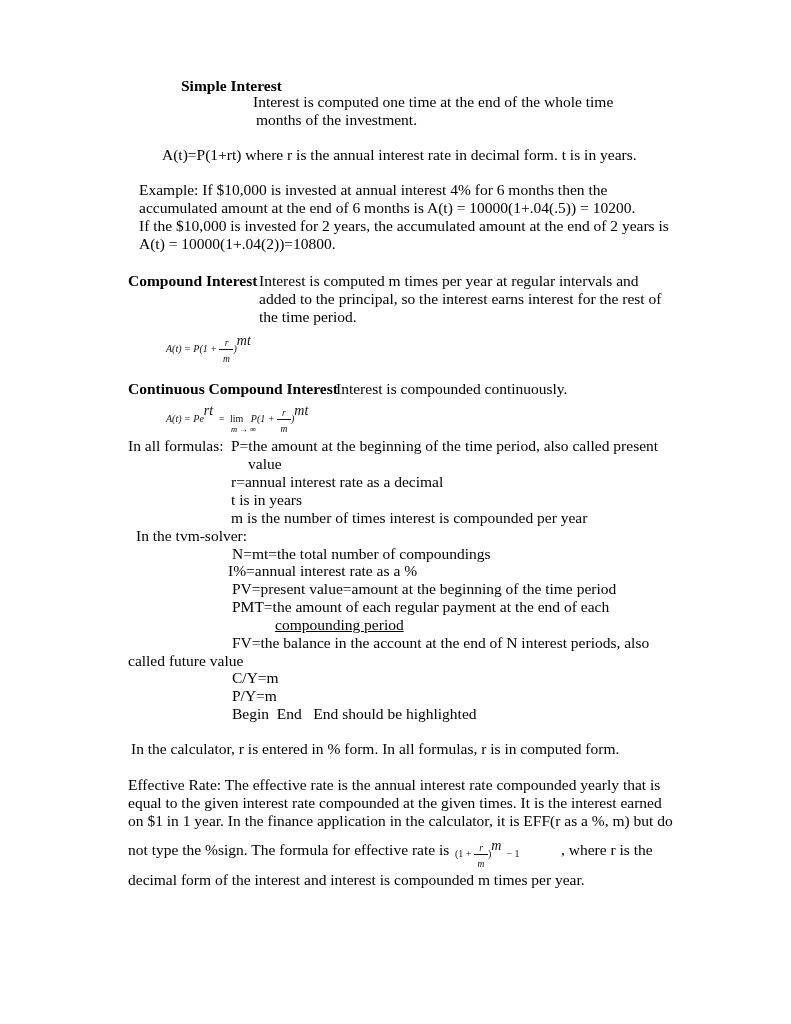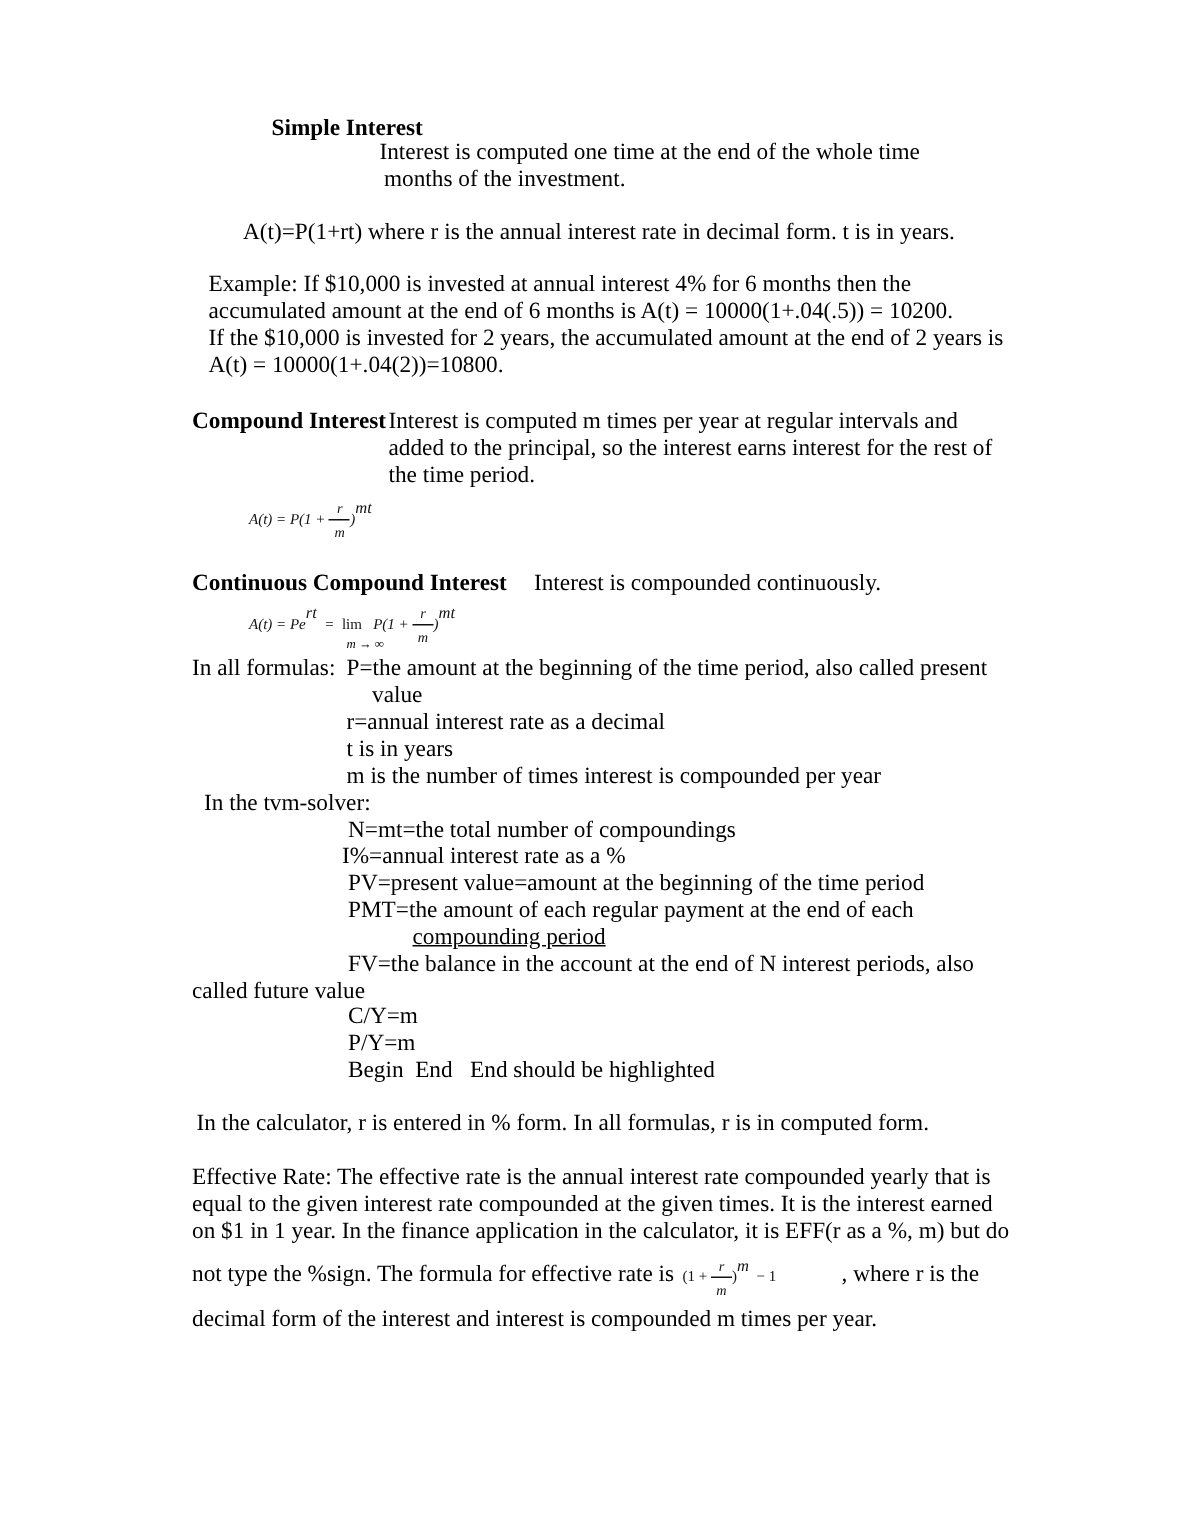--- a/index.html
+++ b/index.html
@@ -6,21 +6,21 @@
   body { width: 791px; height: 1024px; position: relative; overflow: hidden;
          font-family: "Liberation Serif", serif; color: #000; font-size: 15.5px; }
   .ln { position: absolute; white-space: pre; line-height: 18px; }
   .b { font-weight: bold; }
   .f { position: absolute; font-family: "Liberation Serif", serif; font-style: italic;
        font-size: 10px; color: #111; white-space: nowrap; }
   .frac { display: inline-block; position: relative; width: 14px; text-align: center; vertical-align: middle; }
   .frac .num { position: absolute; left: 0; right: 0; top: -11px; font-size: 9.5px; }
   .frac .bar { display: block; border-top: 1px solid #111; margin-top: 0px; }
   .frac .den { position: absolute; left: 0; right: 0; top: 5px; font-size: 9.5px; }
-  .sup { position: relative; top: -7px; font-size: 11px; }
+  .sup { position: relative; top: -7px; font-size: 14px; }
   .sub { position: absolute; font-size: 8.5px; font-style: italic; }
   .n { font-style: normal; }
 </style>
 </head>
 <body>
 
 <div class="ln b" style="left:139px; top:77px;margin-left:42px;">Simple Interest</div>
 <div class="ln" style="left:253px; top:93px;">Interest is computed one time at the end of the whole time</div>
 <div class="ln" style="left:256px; top:111px;">months of the investment.</div>
 <div class="ln" style="left:162px; top:146px;">A(t)=P(1+rt) where r is the annual interest rate in decimal form. t is in years.</div>
@@ -34,21 +34,21 @@
 <div class="ln" style="left:259px; top:272px;">Interest is computed m times per year at regular intervals and</div>
 <div class="ln" style="left:259px; top:290px;">added to the principal, so the interest earns interest for the rest of</div>
 <div class="ln" style="left:259px; top:308px;">the time period.</div>
 
 <div class="f" style="left:166px; top:340px;">
   <span>A(t) = P(1 +</span>
   <span class="frac"><span class="num">r</span><span class="bar"></span><span class="den">m</span></span><span>)</span><span class="sup">mt</span>
 </div>
 
 <div class="ln b" style="left:128px; top:380px;">Continuous Compound Interest</div>
-<div class="ln" style="left:356px; top:380px;">Interest is compounded continuously.</div>
+<div class="ln" style="left:336px; top:380px;">Interest is compounded continuously.</div>
 
 <div class="f" style="left:166px; top:410px;">
   <span>A(t) = Pe</span><span class="sup">rt</span>
   &nbsp;<span>=</span>&nbsp;
   <span class="n">lim</span>
   &nbsp;&nbsp;<span>P(1 +</span>
   <span class="frac"><span class="num">r</span><span class="bar"></span><span class="den">m</span></span><span>)</span><span class="sup">mt</span>
 </div>
 <div class="sub" style="left:231px; top:424px;">m → ∞</div>
 

